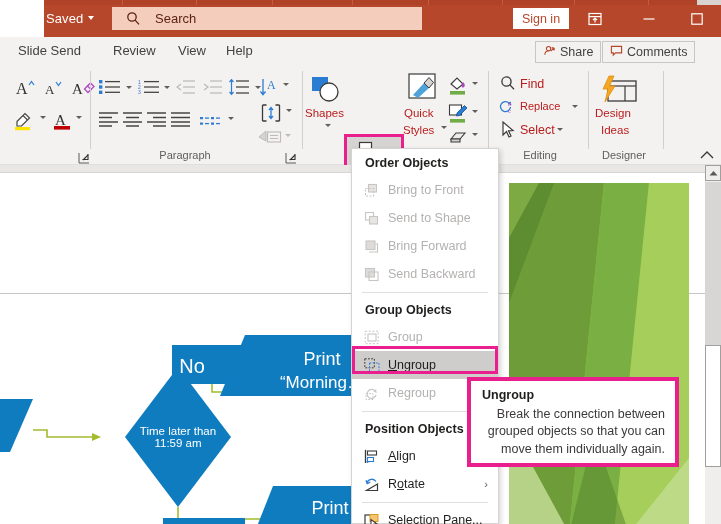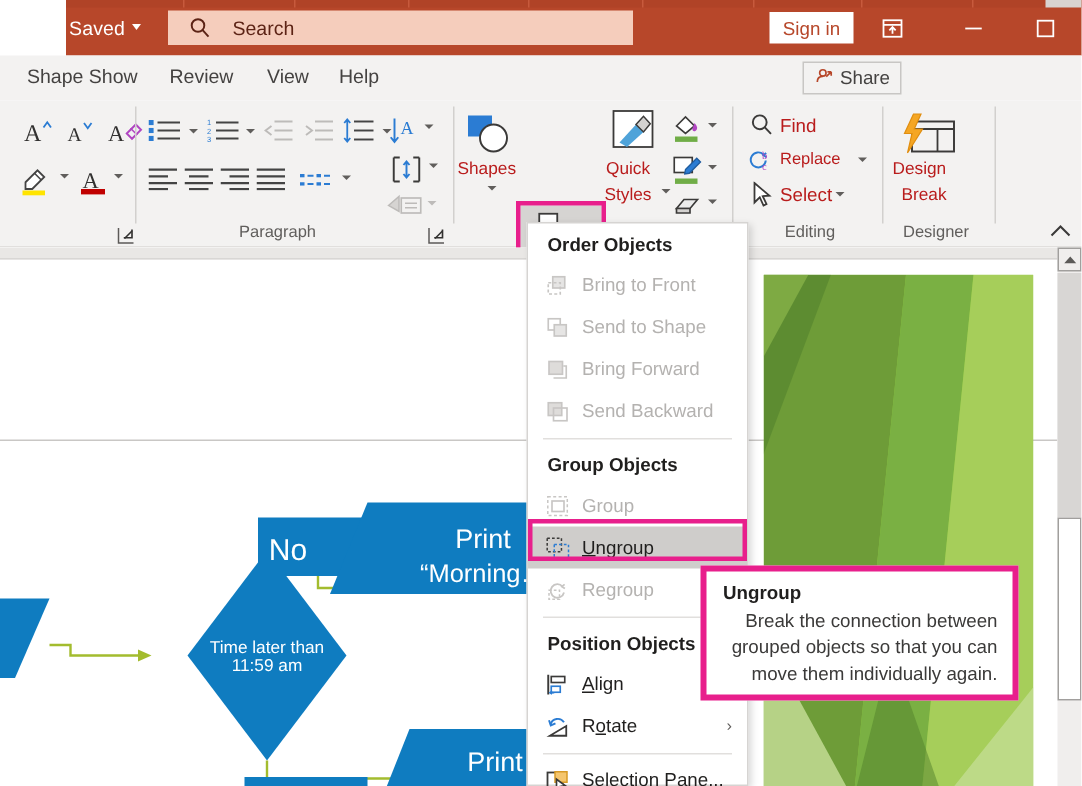--- a/index.html
+++ b/index.html
@@ -256,36 +256,44 @@
     </div>
     <div class="tb-icon-btn closebtn">
       <svg width="15" height="15" viewBox="0 0 15 15">
           <line x1="2" y1="2" x2="13" y2="13" stroke="#fff" stroke-width="1.25"></line>
           <line x1="13" y1="2" x2="2" y2="13" stroke="#fff" stroke-width="1.25"></line>
         </svg>
     </div>
   </div>
 
   <div class="ribbon-tabs">
-    <div class="rtab" style="left:18px">Shape Show</div>
+    <div class="rtab" style="left:18px">Slide Send</div>
     <div class="rtab" style="left:113px">Review</div>
     <div class="rtab" style="left:178px">View</div>
     <div class="rtab" style="left:226px">Help</div>
     <div class="rtab active" style="left:288px">Shape Format</div>
   </div>
 
   <div class="share-btn">
     <span>
       <svg width="13" height="13" viewBox="0 0 14 14">
           <path d="M2 11.5 Q2 7.5 6 7.5" fill="none" stroke="#b7472a" stroke-width="1.2"></path>
           <circle cx="6" cy="5" r="2.3" fill="none" stroke="#b7472a" stroke-width="1.2"></circle>
           <path d="M8.4 7.6 L12 4.2 M12 4.2 L12 7 M12 4.2 L9.3 4.2" fill="none" stroke="#b7472a" stroke-width="1.2"></path>
         </svg>
     </span>
     <span>Share</span>
+  </div>
+  <div class="comments-btn">
+    <span>
+      <svg width="13" height="13" viewBox="0 0 14 14">
+          <path d="M1.5 2.5 h11 v7 h-6.5 l-2.5 2.5 v-2.5 h-2 z" fill="none" stroke="#b7472a" stroke-width="1.2"></path>
+        </svg>
+    </span>
+    <span>Comments</span>
   </div>
 
   <div class="ribbon">
 
     <div class="ric" style="left:14px; top:10px">
       <svg width="22" height="22" viewBox="0 0 22 22">
           <text x="2" y="17" font-family="Liberation Serif, serif" font-size="16" fill="#323130">A</text>
           <path d="M15 8 L17.5 4.5 L20 8" fill="none" stroke="#2b7cd3" stroke-width="1.2"></path>
         </svg>
     </div>
@@ -576,21 +584,21 @@
 
     <div class="ric" style="left:601px; top:8px">
       <svg width="38" height="30" viewBox="0 0 38 30">
           <rect x="7" y="6" width="28" height="20" fill="none" stroke="#3b3a39" stroke-width="1.3"></rect>
           <line x1="7" y1="11" x2="35" y2="11" stroke="#3b3a39" stroke-width="1.2"></line>
           <line x1="24" y1="11" x2="24" y2="26" stroke="#3b3a39" stroke-width="1.2"></line>
           <path d="M8 1 L2 14 L7 14 L4 27 L14 11 L8.5 11 L13 1 Z" fill="#f5a623" stroke="#e08e10" stroke-width=".8"></path>
         </svg>
     </div>
     <div class="btn-lbl" style="left:595px; top:40px">Design</div>
-    <div class="btn-lbl" style="left:601px; top:57px">Break</div>
+    <div class="btn-lbl" style="left:601px; top:57px">Ideas</div>
     <div class="grp-label" style="left:590px; width:68px">Designer</div>
     <div class="ribbon-sep" style="left:663px"></div>
 
     <div class="ribbon-collapse">
       <svg width="16" height="12" viewBox="0 0 16 12">
           <path d="M2 9 L8 3 L14 9" fill="none" stroke="#3b3a39" stroke-width="1.4"></path>
         </svg>
     </div>
   </div>
 

